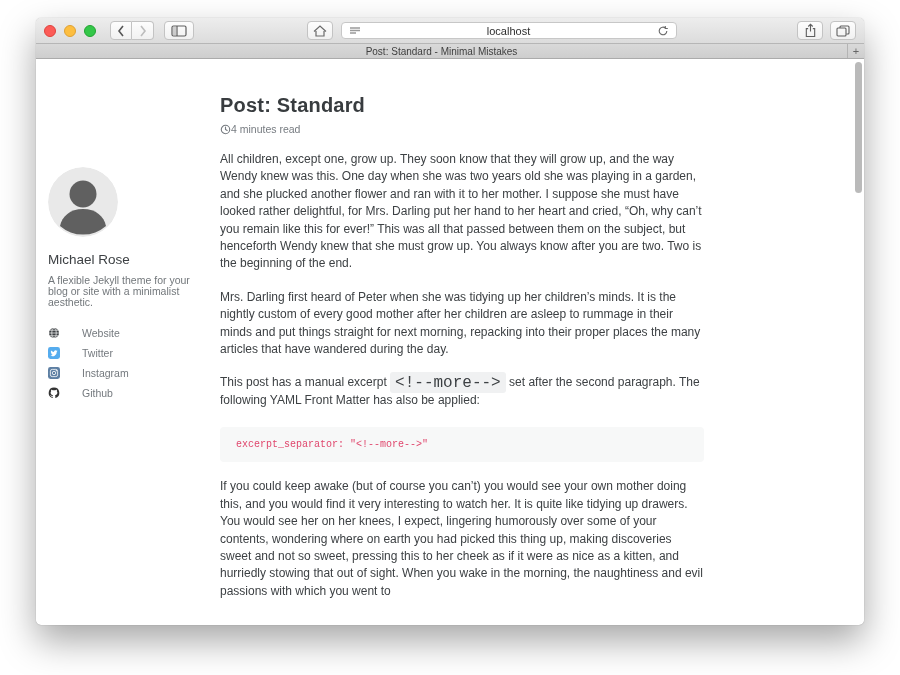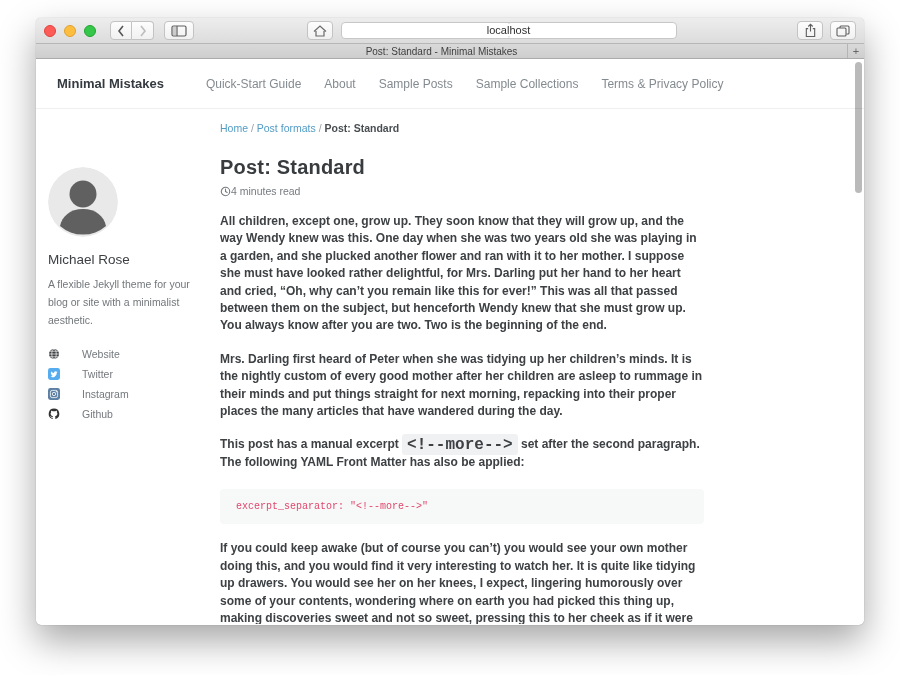--- a/index.html
+++ b/index.html
@@ -20,21 +20,21 @@
   .light.green { background:#34c749; border:1px solid #23a433; }
   .chip { height:19px; border:1px solid #c3c3c3; border-radius:4px;
     background:linear-gradient(#fdfdfd,#f1f1f1); display:flex; align-items:center; justify-content:center; }
   .btn-group { display:flex; margin-right:10px; }
   .btn-back { width:22px; border-radius:4px 0 0 4px; }
   .btn-fwd  { width:22px; border-left:none; border-radius:0 4px 4px 0; }
   .sidebar-btn { width:30px; }
   .home-btn { width:26px; margin:0 8px 0 0; }
   .spacer { flex:1; }
   .url-field { width:336px; height:17px; background:#fff; border:1px solid #c7c7c7;
-    border-radius:4px; display:flex; align-items:center; padding:0 7px; margin-right:8px;flex-direction:column; }
+    border-radius:4px; display:flex; align-items:center; padding:0 7px; margin-right:8px; }
   .url-text { flex:1; text-align:center; font-size:11px; color:#2e2e2e; }
   .share-btn { width:26px; margin-right:7px; }
   .tabs-btn { width:26px; }
 
   .tabbar { height:15px; background:linear-gradient(#d9d9d9,#cecece);
     border-bottom:1px solid #ababab; display:flex; align-items:stretch; }
   .tab { flex:1; display:flex; align-items:center; justify-content:center;
     font-size:10px; color:#404040; }
   .newtab { width:17px; border-left:1px solid #b4b4b4; display:flex; align-items:center;
     justify-content:center; font-size:11px; color:#666; }
@@ -47,34 +47,34 @@
 
   .masthead { height:50px; border-bottom:1px solid #efefef; display:flex; align-items:center;
     padding-left:21px; }
   .brand { font-size:13px; font-weight:bold; color:#343a40; margin-right:42px; }
   .nav-links { display:flex; gap:23px; }
   .nav-link { font-size:12px; color:#848b90; cursor:pointer; }
 
   .author { position:absolute; left:12px; top:108px; width:152px; }
   .avatar { width:70px; height:70px; border-radius:50%; overflow:hidden; }
   .author-name { margin-top:15px; font-size:13.5px; color:#3d4144; }
-  .author-bio { margin-top:8px; font-size:10.5px; line-height:18px; color:#72777b; }
+  .author-bio { margin-top:8px; font-size:10.5px; line-height:11px; color:#72777b; }
   .author-links { margin-top:15px; }
   .author-link { display:flex; align-items:center; gap:22px; height:20px;
     font-size:10.5px; color:#74797e; cursor:pointer; }
   .author-link svg { flex:0 0 auto; }
 
   .main { margin-left:184px; width:484px; padding-top:13px; }
   .breadcrumb { font-size:10.5px; color:#9aa0a5; }
   .breadcrumb a { color:#529cc5; text-decoration:none; cursor:pointer; }
   .breadcrumb .current { font-weight:bold; color:#494e52; }
   .post-title { margin-top:22px; font-size:20px; font-weight:bold; color:#383c3f; letter-spacing:.2px; }
   .post-meta { margin-top:6px; display:flex; align-items:center; 
     font-size:10.5px; color:#767b80; }
-  .para { margin-top:16px; font-size:12px; line-height:17.4px; color:#3d4144;font-weight:bold; }
+  .para { margin-top:16px; font-size:12px; line-height:17.4px; color:#3d4144; }
   .inline-code { font-family:"Liberation Mono",monospace; font-size:16px;
     background:#f0f1f2; color:#3d4144; border-radius:3px; padding:1.5px 5px; }
   .code-block { margin-top:18px; background:#f7f8f8; border-radius:4px;
     padding:12px 16px; font-family:"Liberation Mono",monospace; font-size:10px; }
   .code-line { color:#e0476d; }
 </style>
 </head>
 <body>
 
 <div class="window">
@@ -138,30 +138,20 @@
   <div class="tabbar">
     <div class="tab">
       <span>Post: Standard - Minimal Mistakes</span>
     </div>
     <div class="newtab">+</div>
   </div>
 
   <div class="viewport">
     <div class="scroll-thumb"></div>
 
-    <div class="masthead">
-      <span class="brand">Minimal Mistakes</span>
-      <div class="nav-links">
-        <span class="nav-link">Quick-Start Guide</span>
-        <span class="nav-link">About</span>
-        <span class="nav-link">Sample Posts</span>
-        <span class="nav-link">Sample Collections</span>
-        <span class="nav-link">Terms &amp; Privacy Policy</span>
-      </div>
-    </div>
 
     <div class="author">
       <div class="avatar">
         <svg width="70" height="70" viewBox="0 0 70 70">
           <circle cx="35" cy="35" r="35" fill="#e9e9e9"></circle>
           <circle cx="35" cy="27" r="13.5" fill="#606060"></circle>
           <path d="M35 42c-13 0-21 7.5-23 17a35 35 0 0 0 46 0c-2-9.5-10-17-23-17z" fill="#606060"></path>
         </svg>
       </div>
       <div class="author-name">Michael Rose</div>
@@ -194,27 +184,20 @@
         <div class="author-link">
           <svg width="12" height="12" viewBox="0 0 12 12">
             <path fill="#333" d="M6 .6a5.3 5.3 0 0 0-1.68 10.33c.27.05.37-.12.37-.26v-.9c-1.48.32-1.8-.72-1.8-.72-.24-.61-.59-.78-.59-.78-.48-.33.04-.32.04-.32.53.04.81.55.81.55.47.81 1.24.58 1.55.44.05-.34.18-.58.33-.71-1.18-.13-2.42-.6-2.42-2.63 0-.58.2-1.05.55-1.42-.06-.14-.24-.68.05-1.41 0 0 .45-.14 1.46.54a5 5 0 0 1 2.66 0c1-.68 1.45-.54 1.45-.54.3.73.11 1.27.06 1.41.34.37.54.84.54 1.42 0 2.04-1.24 2.5-2.43 2.62.19.17.36.5.36.99v1.46c0 .14.1.31.37.26A5.3 5.3 0 0 0 6 .6z"></path>
           </svg>
           <span>Github</span>
         </div>
       </div>
     </div>
 
     <div class="main">
-      <div class="breadcrumb">
-        <a>Home</a>
-        <span>/</span>
-        <a>Post formats</a>
-        <span>/</span>
-        <span class="current">Post: Standard</span>
-      </div>
 
       <h1 class="post-title">Post: Standard</h1>
 
       <div class="post-meta">
         <svg width="11" height="11" viewBox="0 0 12 12">
           <circle cx="6" cy="6" r="4.6" fill="none" stroke="#767b80" stroke-width="1.2"></circle>
           <path d="M6 3.4V6l1.8 1.1" stroke="#767b80" stroke-width="1.2" fill="none" stroke-linecap="round"></path>
         </svg>
         <span>4 minutes read</span>
       </div>

